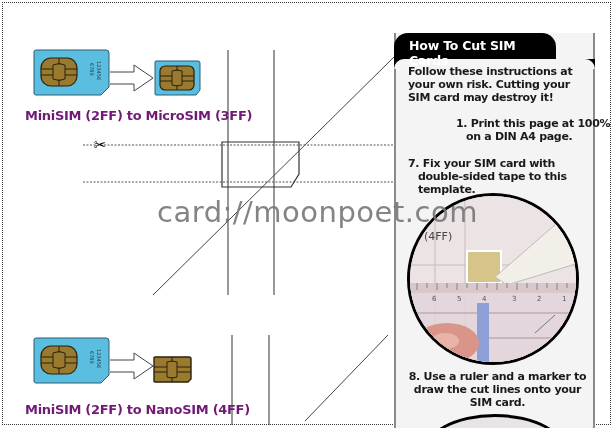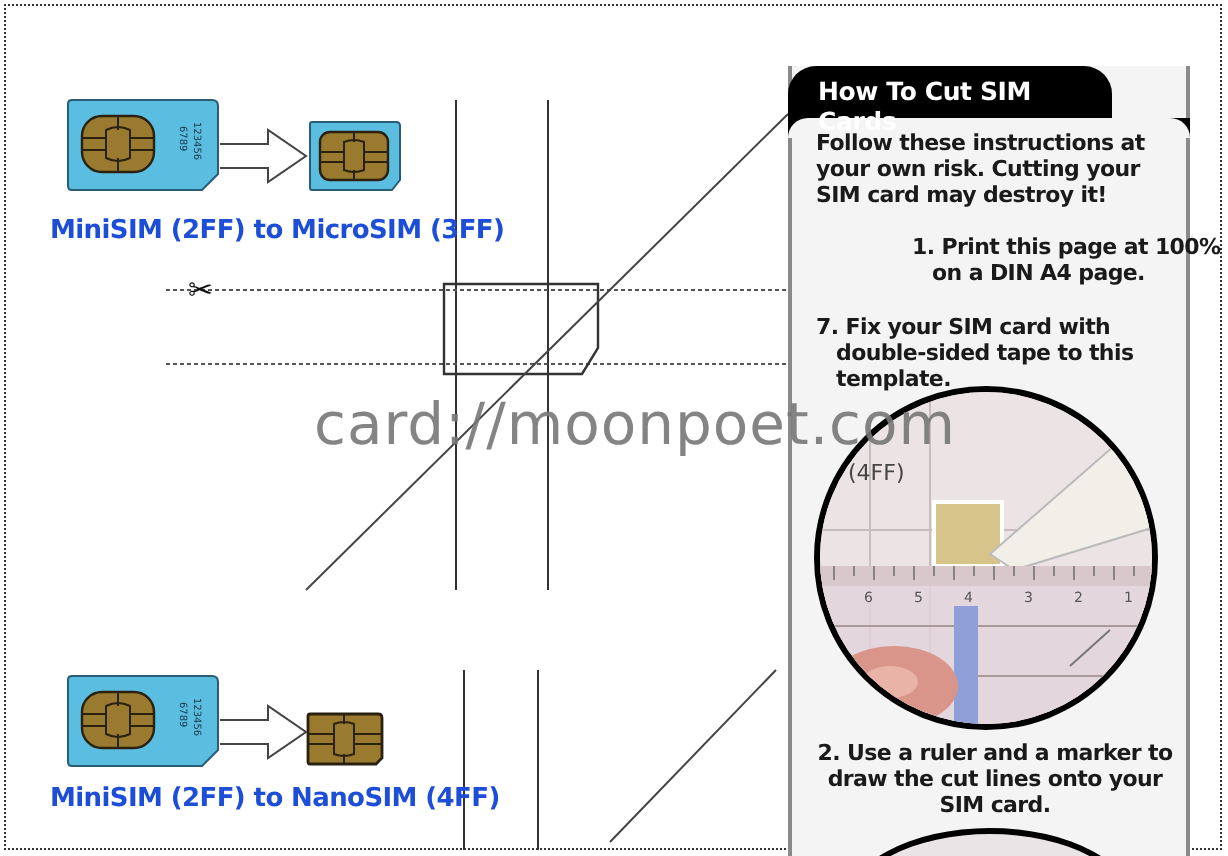--- a/index.html
+++ b/index.html
@@ -11,21 +11,21 @@
     .frame {
       position: absolute; left: 2px; top: 2px; width: 609px; height: 423px;
       border: 1px dotted #333;
       box-sizing: border-box;
     }
     .abs { position: absolute; }
     svg.lines { position: absolute; left: 0; top: 0; }
     .sim-caption {
       position: absolute;
       font-family: "DejaVu Sans", sans-serif;
-      font-size: 13px; font-weight: bold; color: #1d4ed8;
+      font-size: 13px; font-weight: bold; color: #701a75;
       letter-spacing: -0.3px; white-space: nowrap;
     }
     .panel {
       position: absolute; left: 394px; top: 33px; width: 201px; height: 400px;
       background: #f4f4f4;
       border: 2px solid #8a8a8a; border-top: none; border-bottom: none;
       box-sizing: border-box;
     }
     .panel-header {
       position: absolute; left: 394px; top: 33px; width: 162px; height: 26px;
@@ -122,21 +122,21 @@
   <text x="57" y="14" font-size="5" fill="#1b3a4a" transform="rotate(90 57 14)" font-family="DejaVu Sans, sans-serif">6789</text>
   <text x="64" y="12" font-size="5" fill="#1b3a4a" transform="rotate(90 64 12)" font-family="DejaVu Sans, sans-serif">123456</text>
 </svg>
 <svg class="abs" style="left:109px;top:348px;" width="50" height="38">
   <path d="M1,12 L25,12 L25,5 L44,18 L25,31 L25,24 L1,24" fill="#fff" stroke="#444" stroke-width="1"></path>
 </svg>
 <svg class="abs" style="left:153px;top:356px;" width="40" height="30">
   <path d="M1,2 Q1,1 2,1 L36,1 Q38,1 38,3 L38,23 L35,26 L2,26 Q1,26 1,25 Z" fill="#9a7a2e" stroke="#2a2111" stroke-width="1.4"></path>
   <path d="M19,1 L19,6 M14,6 Q19,4 24,6 L24,21 Q19,23 14,21 Z M1,11 L14,11 M1,16 L14,16 M24,11 L38,11 M24,16 L38,16 M19,21 L19,26" stroke="#2a2111" stroke-width="1" fill="none"></path>
 </svg>
-<div class="sim-caption" style="left:25px;top:392px;">MiniSIM (2FF) to NanoSIM (4FF)</div>
+<div class="sim-caption" style="left:25px;top:402px;">MiniSIM (2FF) to NanoSIM (4FF)</div>
 
 <div class="panel"></div>
 <div class="panel-header">How To Cut SIM Cards</div>
 <div class="panel-corner-l"></div>
 <div class="panel-corner-r"></div>
 
 <div class="panel-text" style="top:65px;">Follow these instructions at your own risk. Cutting your SIM card may destroy it!</div>
 <div class="panel-text step" style="top:117px;margin-left:48px;">1. Print this page at 100% scale on a DIN A4 page.</div>
 <div class="panel-text step" style="top:157px;">7. Fix your SIM card with double-sided tape to this template.</div>
 
@@ -184,17 +184,17 @@
     <line x1="128" y1="140" x2="148" y2="122" stroke="#777" stroke-width="1"></line>
 
     <rect x="70" y="110" width="12" height="62" fill="#8fa0d8"></rect>
 
     <ellipse cx="40" cy="150" rx="32" ry="20" fill="#d9958a"></ellipse>
     <ellipse cx="38" cy="148" rx="14" ry="8" fill="#e9b3a8"></ellipse>
   </svg>
   <div class="photo-label">(4FF)</div>
 </div>
 
-<div class="panel-text" style="top:370px;left:405px;width:185px;text-align:center;">2. Use a ruler and a marker to draw the cut lines onto your SIM card.</div>
+<div class="panel-text" style="top:370px;left:405px;width:185px;text-align:center;">8. Use a ruler and a marker to draw the cut lines onto your SIM card.</div>
 
 <div class="photo2"></div>
 
 <div class="watermark">card://moonpoet.com</div>
 
 </body></html>

